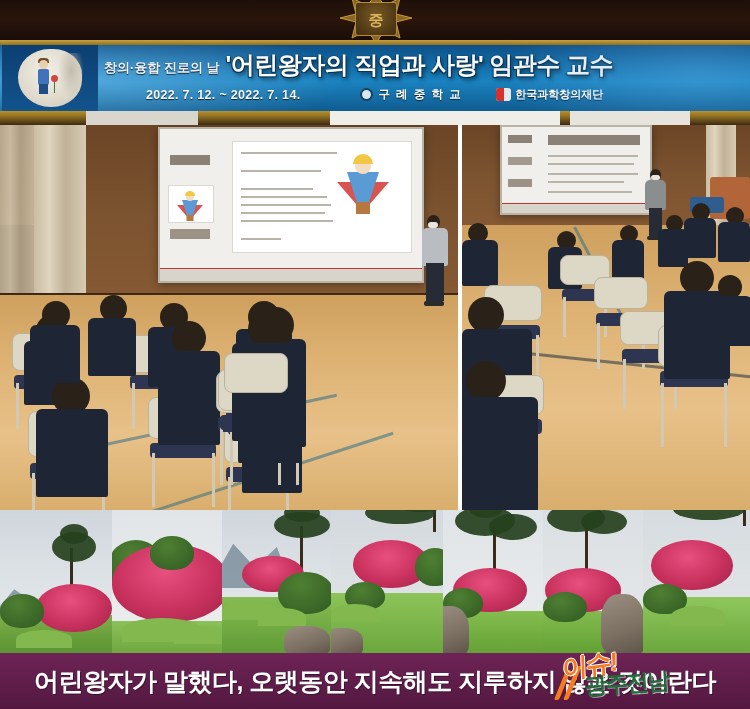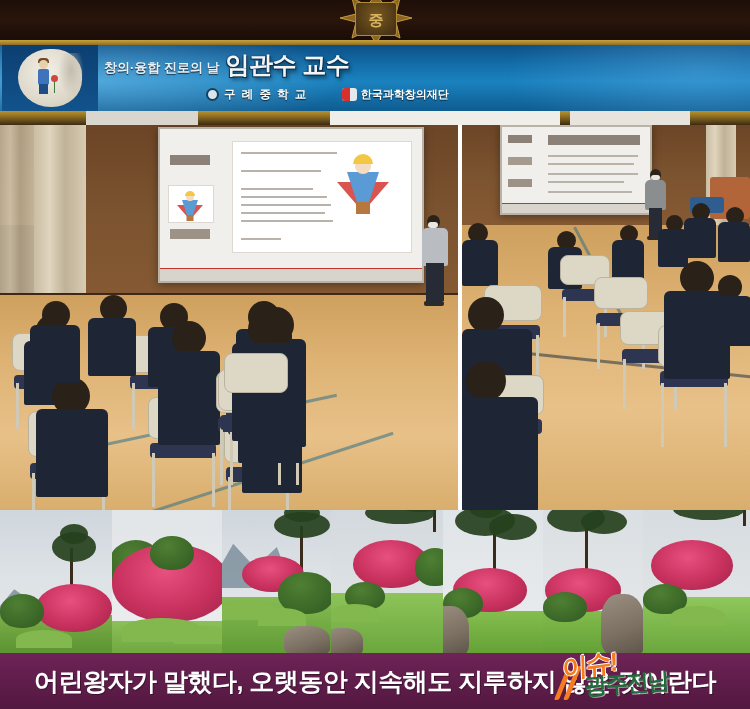--- a/index.html
+++ b/index.html
@@ -182,23 +182,25 @@
         <div class="prince-head"></div>
         <div class="prince-body"></div>
         <div class="prince-legs"></div>
         <div class="stem"></div>
         <div class="rose"></div>
       </div>
 
       <div class="banner-text">
         <div class="bt-line1">
           <span class="bt-small">창의·융합 진로의 날</span>
+          <span class="bt-big quote">'어린왕자의 직업과 사랑'</span>
           <span class="bt-big name">임관수 교수</span>
         </div>
         <div class="bt-line2">
+          <span class="bt-date">2022. 7. 12. ~ 2022. 7. 14.</span>
           <span class="logo-group">
             <span class="logo-mark-school"></span>
             <span class="logo-text">구 례 중 학 교</span>
           </span>
           <span class="logo-group2">
             <span class="logo-mark-kofac"></span>
             <span class="logo-text2">한국과학창의재단</span>
           </span>
         </div>
       </div>

